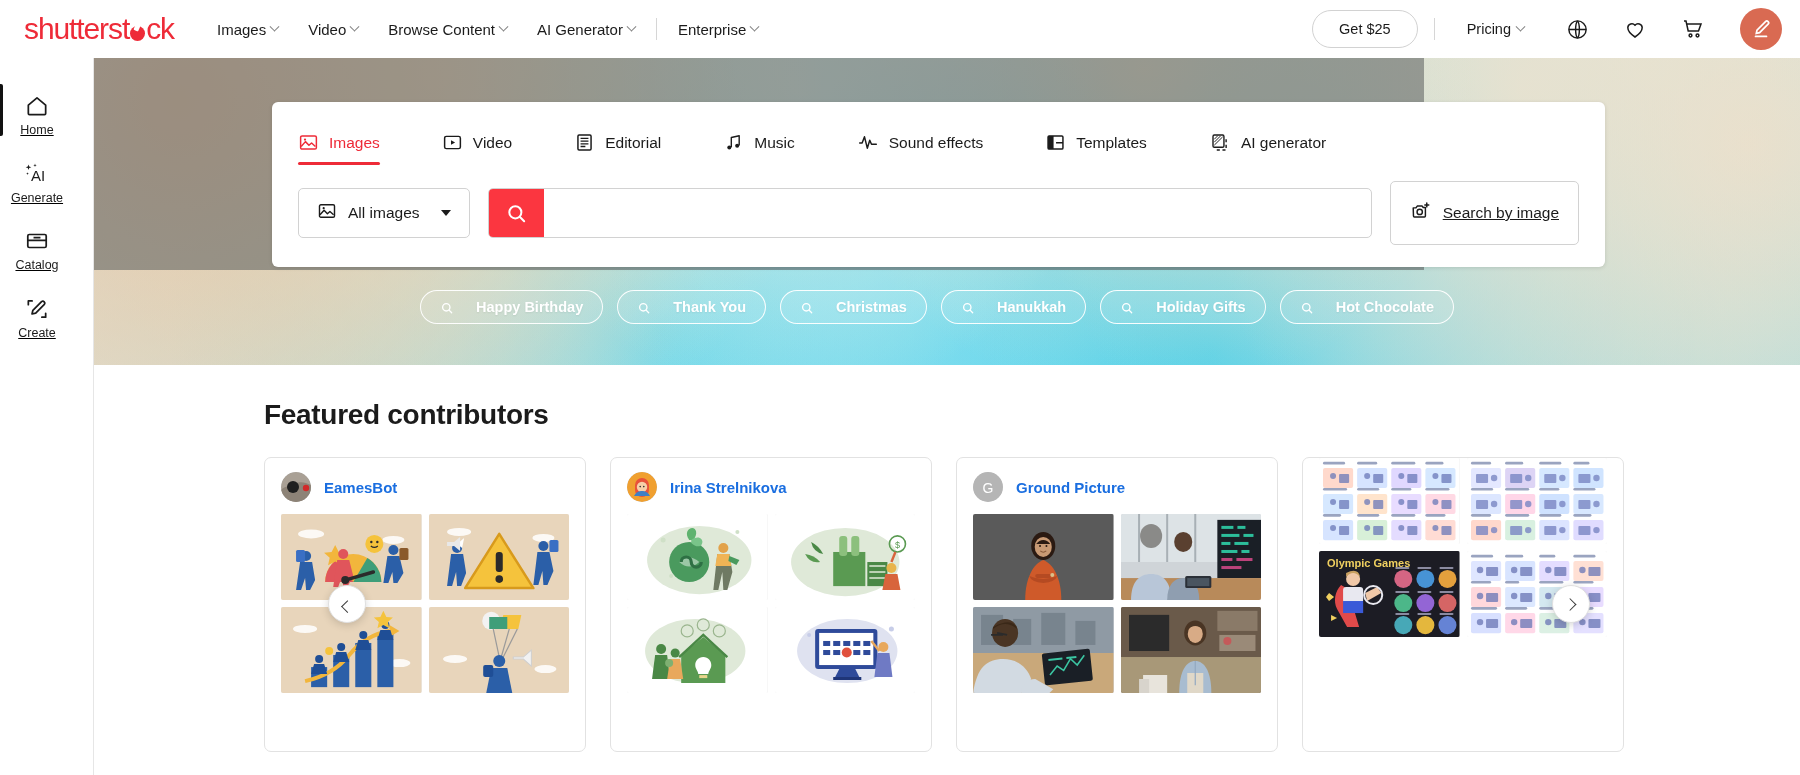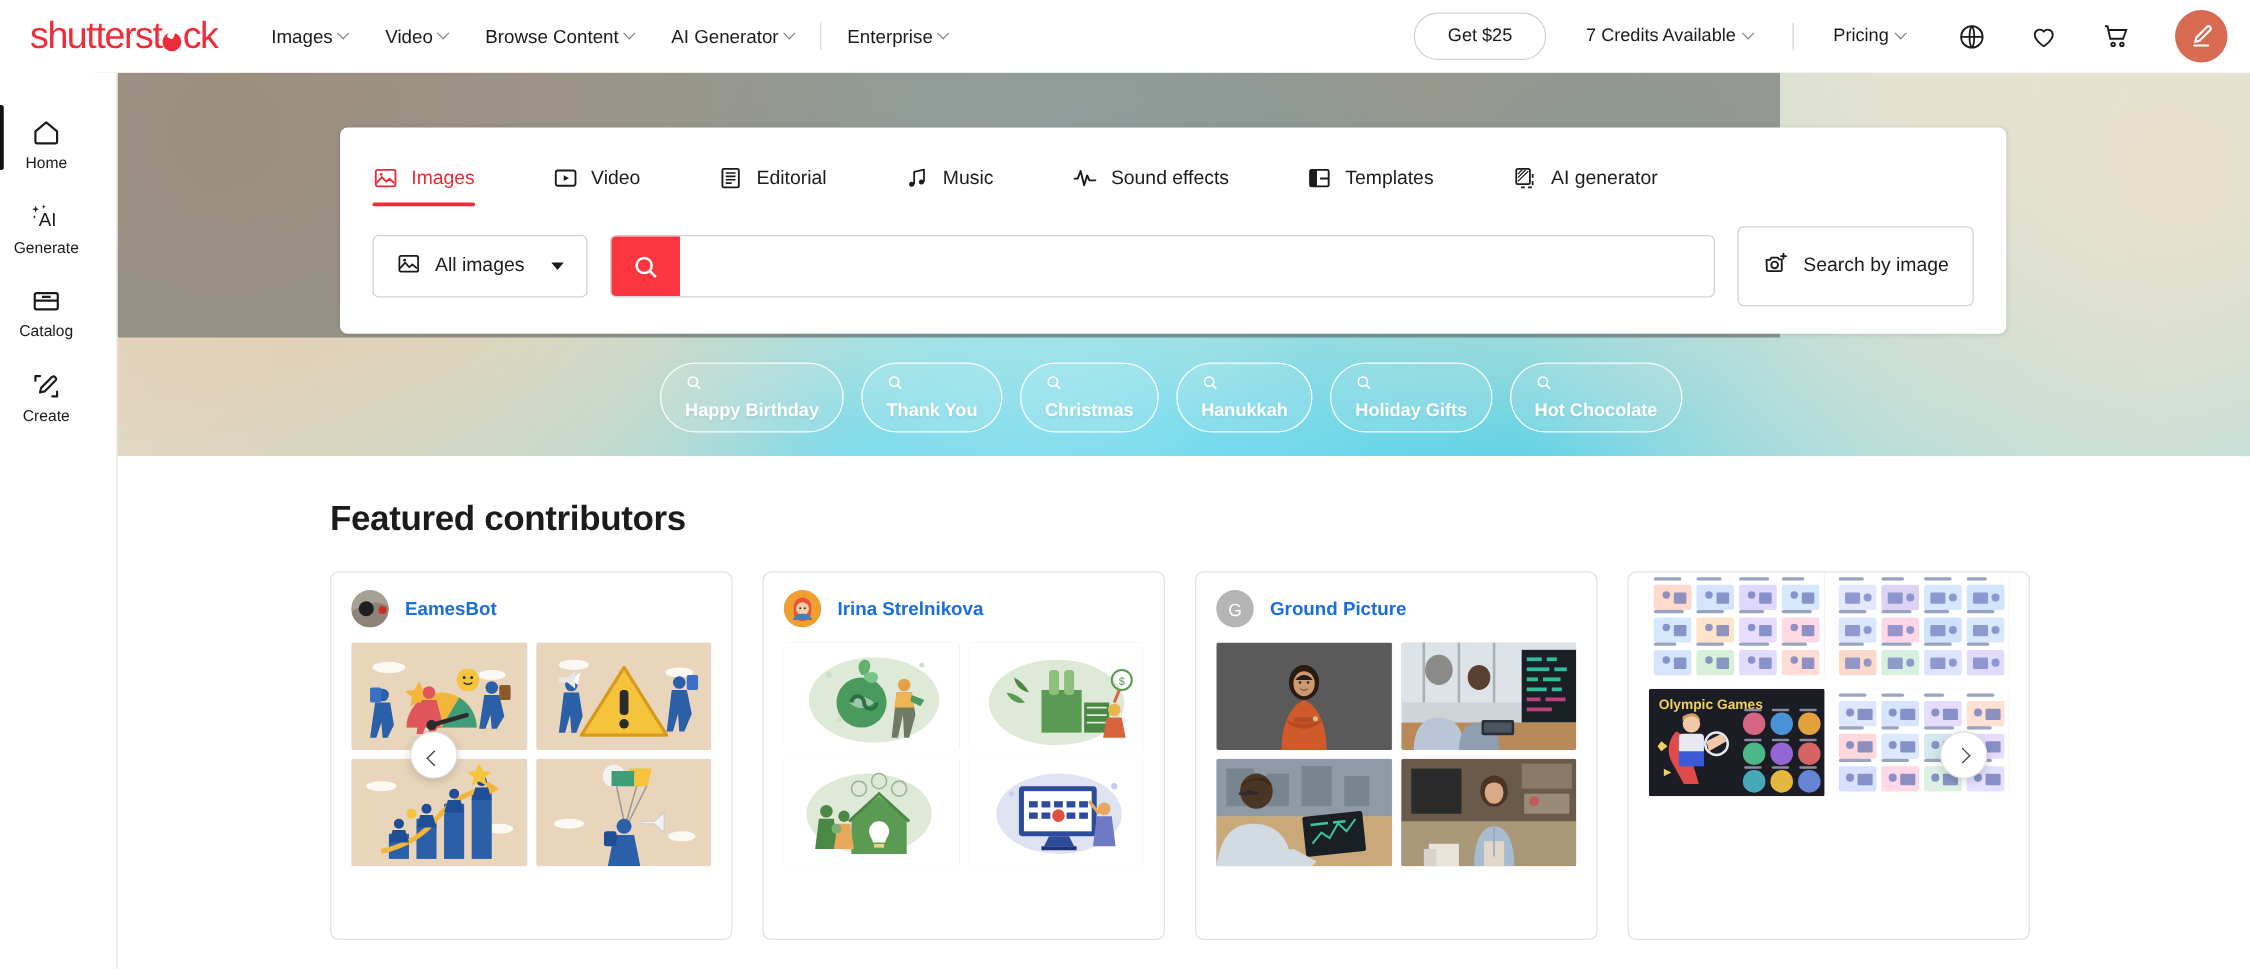--- a/index.html
+++ b/index.html
@@ -74,21 +74,21 @@
     width: 42px; height: 42px; border-radius: 50%;
     background: #d96a52; display: flex; align-items: center;
     justify-content: center; cursor: pointer; margin-left: 10px;
     flex: 0 0 42px;
   }
 
   
   .sidebar {
     position: absolute; left: 0; top: 58px; width: 94px; height: 717px;
     background: #fff; border-right: 1px solid #e6e6e6;
-    padding-top: 22px; z-index: 30;
+    padding-top: 22px; z-index: 30; text-decoration: underline;
   }
   .side-item {
     position: relative; width: 74px; padding: 13px 0 11px;
     display: flex; flex-direction: column; align-items: center;
     gap: 5px; cursor: pointer; color: #1b1b1b;
   }
   .side-item .side-label { font-size: 12.5px; line-height: 1; }
   .side-item.active::before {
     content: ""; position: absolute; left: 0; top: 4px;
     width: 3px; height: 52px; background: #111; border-radius: 0 2px 2px 0;
@@ -164,33 +164,34 @@
   .searchfield input::placeholder { color: #9a9a9a; }
   .search-go {
     width: 55px; background: #fb3640; border: none; cursor: pointer;
     display: flex; align-items: center; justify-content: center;
   }
   .byimage {
     display: flex; align-items: center; gap: 11px; margin-left: 18px;
     border: 1px solid #d2d2d2; border-radius: 5px; height: 64px;
     padding: 0 19px; font-size: 15.5px; color: #1b1b1b; cursor: pointer;
     white-space: nowrap;
+    text-decoration: underline;
   }
 
   
   .chips {
     position: absolute; left: 0; right: 0; top: 232px;
     display: flex; justify-content: center; gap: 14px;
   }
   .chip {
-    display: flex; align-items: flex-start; gap: 8px;
+    display: flex; align-items: flex-end; gap: 22px;
     border: 1.5px solid rgba(255,255,255,.95); border-radius: 30px;
     padding: 8px 19px; color: #fff; font-size: 14.5px; font-weight: 600;
     cursor: pointer; background: rgba(255,255,255,.10);
-    white-space: nowrap; text-shadow: 0 1px 2px rgba(0,0,0,.07); flex-direction: column;
+    white-space: nowrap; text-shadow: 0 1px 2px rgba(0,0,0,.07);
   }
 
   
   .featured {
     position: absolute; left: 66px; top: 365px;
     width: 1726px; height: 410px; background: #fff;
   }
   .featured-title {
     font-size: 28px; font-weight: 700; color: #1b1b1b;
     margin: 34px 0 0 198px; letter-spacing: -.3px;
@@ -270,24 +271,20 @@
     <div class="nav-sep"></div>
     <div class="navitem">
       <span>Enterprise</span>
       <i class="caret"></i>
     </div>
   </nav>
 
   <div class="header-right">
     <button class="pill-btn">Get $25</button>
 
-    <div class="hr-item">
-      <span>7 Credits Available</span>
-      <i class="caret"></i>
-    </div>
 
     <div class="hr-sep"></div>
 
     <div class="hr-item">
       <span>Pricing</span>
       <i class="caret"></i>
     </div>
 
     <div class="icon-btn">
       <svg width="23" height="23" viewBox="0 0 24 24" fill="none" stroke="#1b1b1b" stroke-width="1.5">

